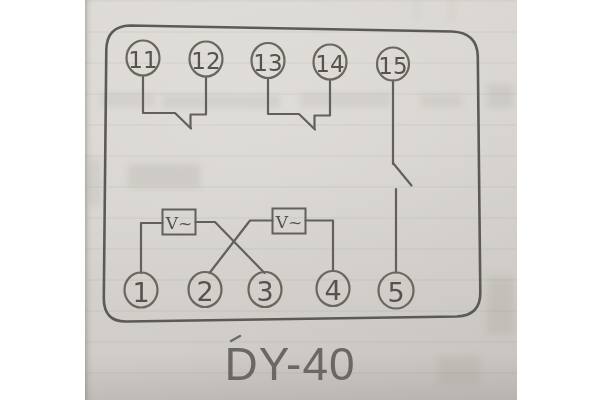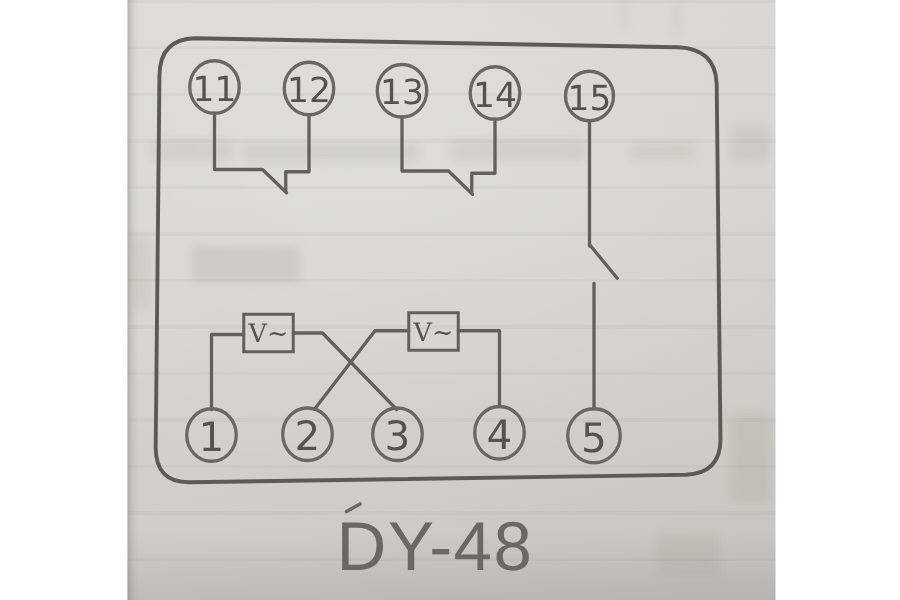--- a/index.html
+++ b/index.html
@@ -141,14 +141,14 @@
       </g>
       <g>
         <ellipse cx="396" cy="290.5" rx="17.5" ry="18"></ellipse>
         <text x="396" y="292.5" text-anchor="middle" dominant-baseline="central" fill="#56534e" stroke="none">5</text>
       </g>
     </g>
 
     <path d="M231,341 L240,336" stroke="#4a4842" stroke-width="2.4" stroke-linecap="round" fill="none" opacity="0.75"></path>
   </svg>
 
-  <div class="caption">DY-48</div>
+  <div class="caption">DY-40</div>
 </div>
 
 </body></html>

